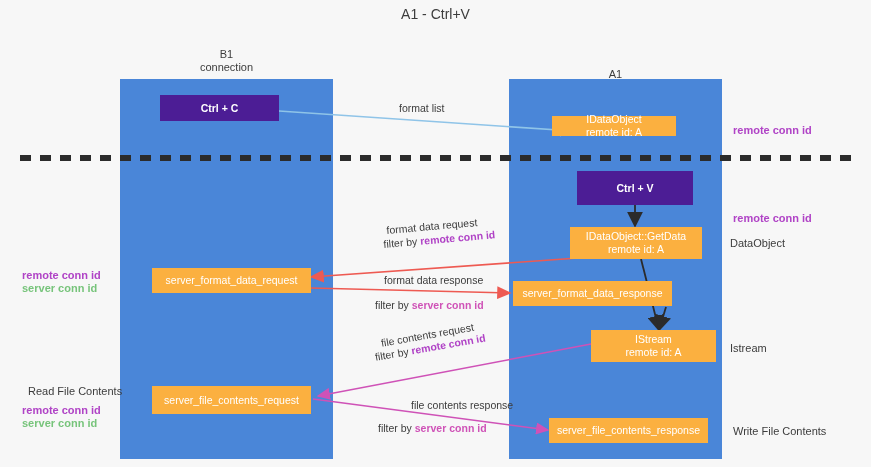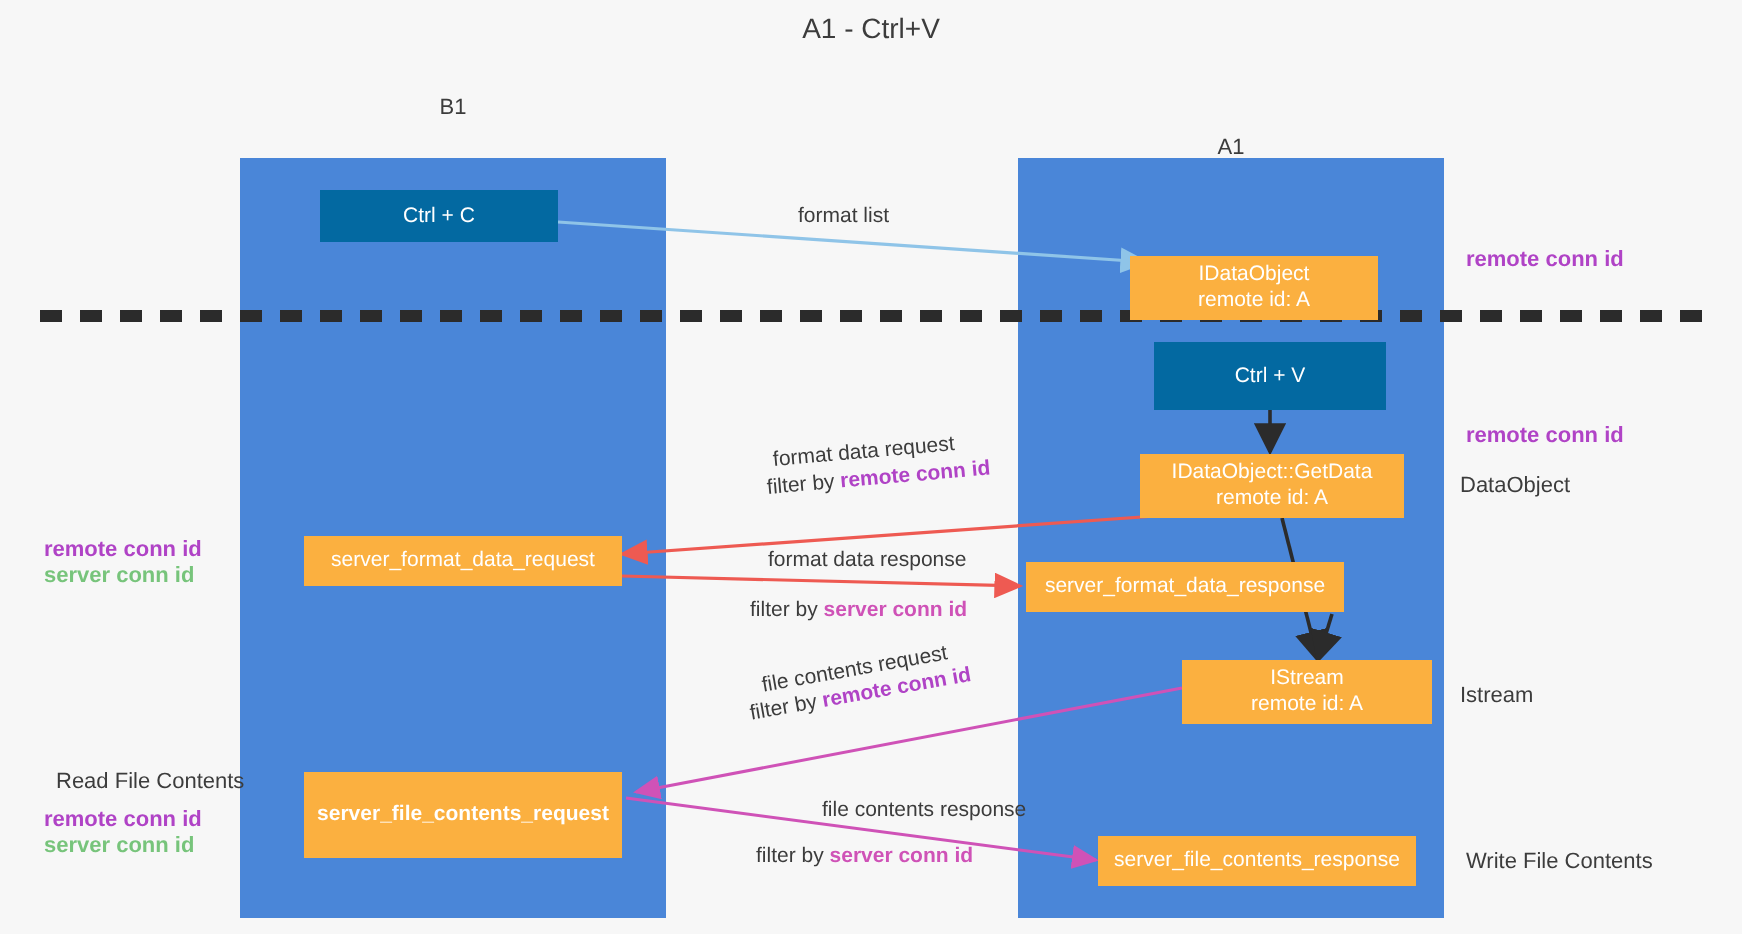--- a/index.html
+++ b/index.html
@@ -28,21 +28,21 @@
   #lane-b1{left:120px;top:79px;width:213px;height:380px;}
   #lane-a1{left:509px;top:79px;width:213px;height:380px;}
 
   
   .node{
     position:absolute;box-sizing:border-box;
     display:flex;align-items:center;justify-content:center;
     text-align:center;color:#ffffff;font-size:10.5px;line-height:13px;
     padding:2px 4px;
   }
-  .node.green{background:#0369a1;}
+  .node.green{background:#4c1d95;font-weight:bold;}
   .node.orange{background:#fbb040;}
 
   
   .note{position:absolute;font-size:11px;line-height:14px;color:#3c3c3c;}
   .note.bold{font-weight:bold;}
   .c-remote{color:#b043c6;font-weight:bold;}
   .c-server{color:#77c47b;font-weight:bold;}
   .c-server-pink{color:#cf52b7;font-weight:bold;}
 
   
@@ -58,20 +58,21 @@
 <body>
 
 <div id="stage">
 
   <div class="title">
     <div>A1 - Ctrl+V</div>
   </div>
 
   <div class="lane-head" style="left:120px;top:48px;width:213px;">
     <div>B1</div>
+    <div>connection</div>
   </div>
   <div class="lane-head" style="left:509px;top:48px;width:213px;margin-top:20px;">
     <div>A1</div>
     <div>remote</div>
   </div>
 
   <div class="lane" id="lane-b1"></div>
   <div class="lane" id="lane-a1"></div>
 
   <svg class="layer">
@@ -108,21 +109,21 @@
   </svg>
 
   <svg class="layer" id="divider-layer">
     <line x1="20" y1="158" x2="860" y2="158" stroke="#2b2b2b" stroke-width="6" stroke-dasharray="11 9" stroke-linecap="butt"></line>
   </svg>
 
   <div class="node green" style="left:160px;top:95px;width:119px;height:26px;">
     <span>Ctrl + C</span>
   </div>
 
-  <div class="node orange" style="left:565px;top:116px;width:124px;height:32px;flex-direction:column;margin-top:12px;">
+  <div class="node orange" style="left:552px;top:116px;width:124px;height:20px;flex-direction:column;">
     <span>IDataObject</span>
     <span>remote id: A</span>
   </div>
 
   <div class="node green" style="left:577px;top:171px;width:116px;height:34px;">
     <span>Ctrl + V</span>
   </div>
 
   <div class="node orange" style="left:570px;top:227px;width:132px;height:32px;flex-direction:column;">
     <span>IDataObject::GetData</span>
@@ -135,21 +136,21 @@
 
   <div class="node orange" style="left:152px;top:268px;width:159px;height:25px;">
     <span>server_format_data_request</span>
   </div>
 
   <div class="node orange" style="left:591px;top:330px;width:125px;height:32px;flex-direction:column;">
     <span>IStream</span>
     <span>remote id: A</span>
   </div>
 
-  <div class="node orange" style="left:152px;top:386px;width:159px;height:43px;font-weight:bold;">
+  <div class="node orange" style="left:152px;top:386px;width:159px;height:28px;">
     <span>server_file_contents_request</span>
   </div>
 
   <div class="node orange" style="left:549px;top:418px;width:159px;height:25px;">
     <span>server_file_contents_response</span>
   </div>
 
   <div class="alabel" style="left:399px;top:102px;">format list</div>
 
   <div class="alabel rot" style="left:386px;top:224px;transform:rotate(-5deg);">format data request</div>

